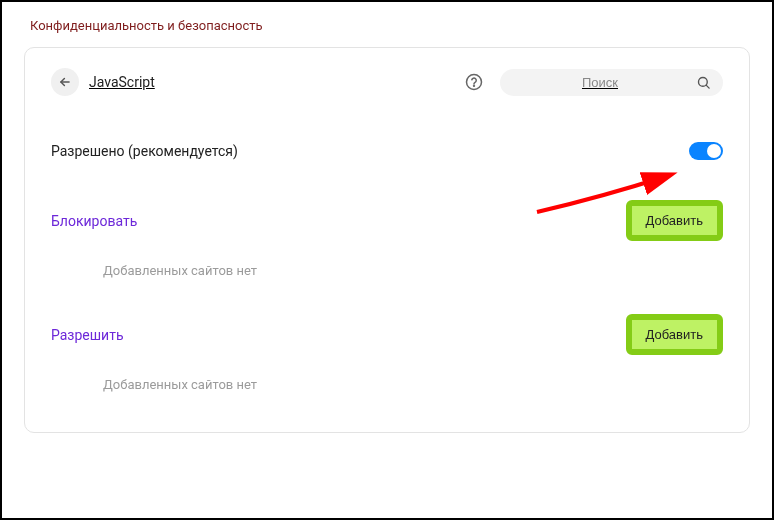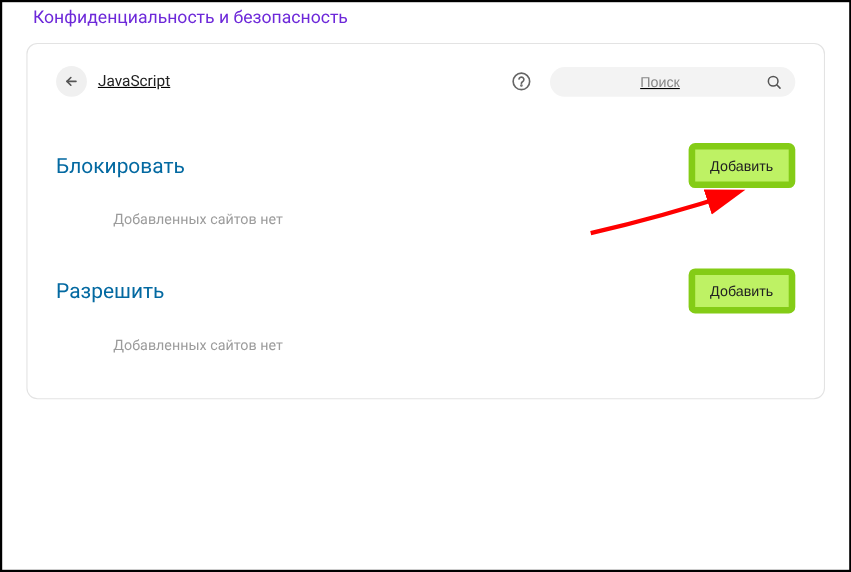--- a/index.html
+++ b/index.html
@@ -6,23 +6,23 @@
     body {
       font-family: -apple-system, BlinkMacSystemFont, "Segoe UI", Roboto, Arial, sans-serif;
       background: #fff;
       width: 774px;
       height: 520px;
       border: 2px solid #000;
       position: relative;
       overflow: hidden;
     }
     .page-header {
-      padding: 4px 28px 14px 28px;
-      font-size: 16px;
-      color: #6d28d9;
+      padding: 16px 28px 14px 28px;
+      font-size: 13px;
+      color: #7f1d1d;
     }
     .card {
       margin: 0 22px 22px 22px;
       border: 1px solid #e3e3e3;
       border-radius: 10px;
       background: #fff;
       padding: 20px 26px 40px 26px;
     }
     .card-header {
       display: flex;
@@ -103,22 +103,22 @@
     }
     .section {
       margin-top: 36px;
     }
     .section-head {
       display: flex;
       align-items: center;
       justify-content: space-between;
     }
     .section-title {
-      font-size: 19px;
-      color: #0369a1;
+      font-size: 14px;
+      color: #6d28d9;
     }
     .add-btn {
       border: 6px solid #84cc16;
       background: #bef264;
       border-radius: 6px;
       padding: 7px 14px;
       font-size: 13px;
       color: #222;
       cursor: pointer;
     }
@@ -159,20 +159,26 @@
     </div>
     <div class="search-box">
       <input type="text" placeholder="Поиск" style="">
       <svg class="mag" viewBox="0 0 24 24" fill="none" stroke="#555" stroke-width="2.2" stroke-linecap="round">
         <circle cx="11" cy="11" r="7"></circle>
         <line x1="21" y1="21" x2="16.2" y2="16.2"></line>
       </svg>
     </div>
   </div>
 
+  <div class="row">
+    <div class="row-label">Разрешено (рекомендуется)</div>
+    <div class="toggle">
+      <div class="knob"></div>
+    </div>
+  </div>
 
   <div class="section">
     <div class="section-head">
       <div class="section-title">Блокировать</div>
       <button class="add-btn">Добавить</button>
     </div>
     <div class="empty-text">Добавленных сайтов нет</div>
   </div>
 
   <div class="section">

